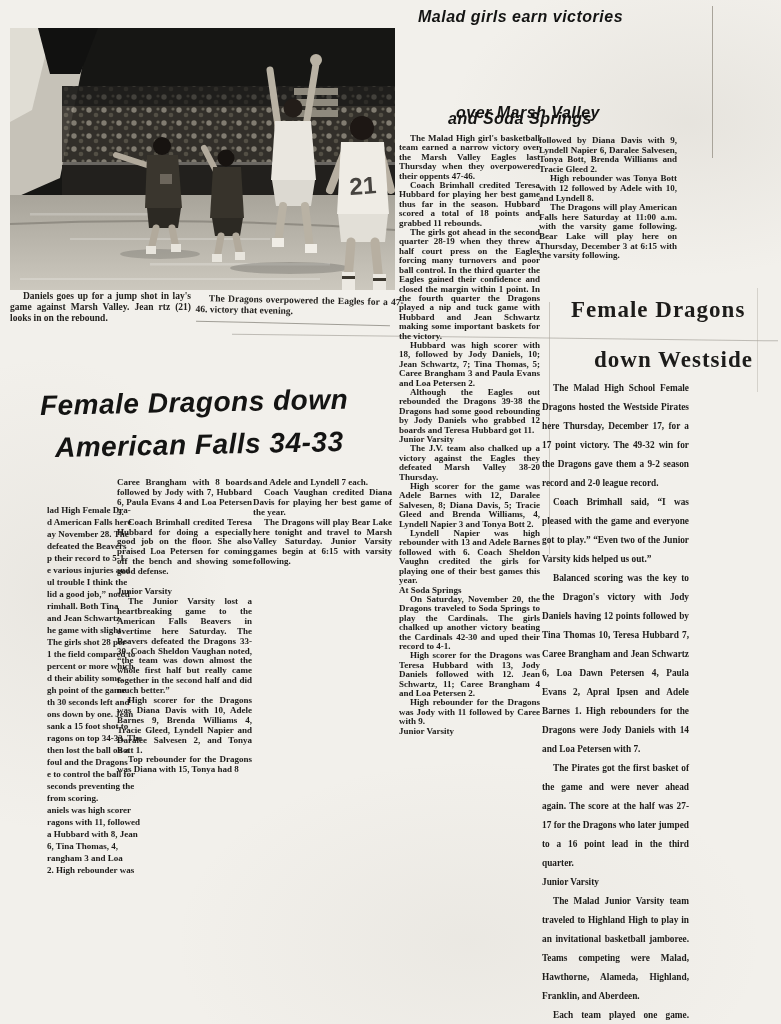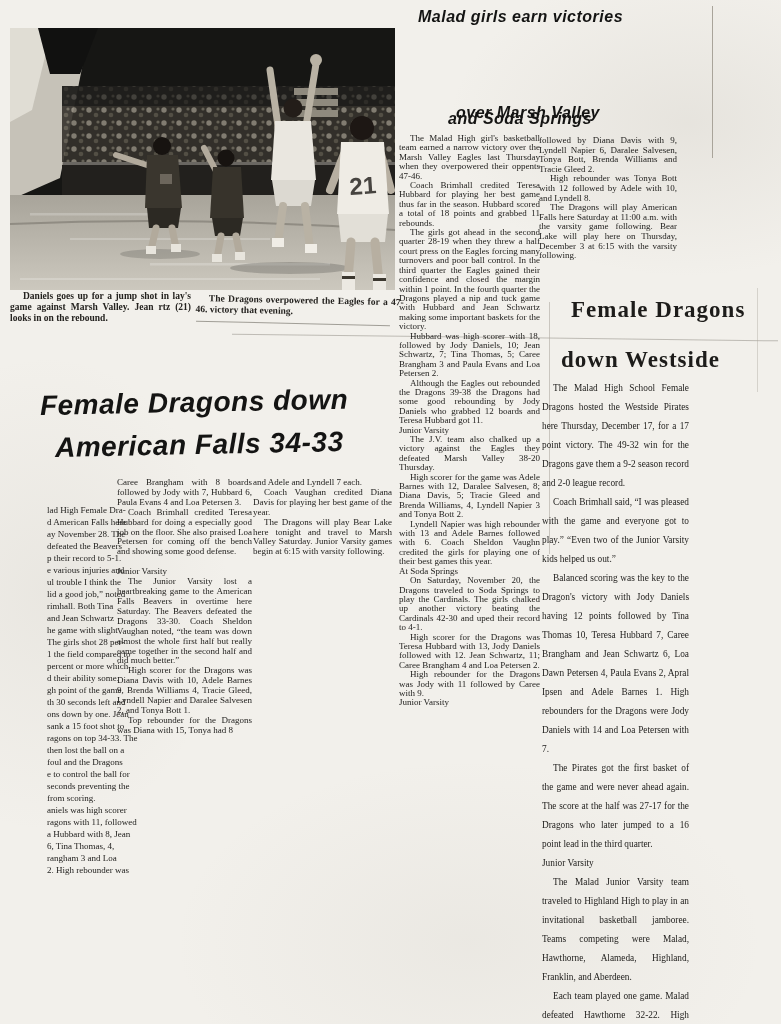--- a/index.html
+++ b/index.html
@@ -14,24 +14,24 @@
   }
   .abs{position:absolute;}
   
   .hl-sans{font-family:"Liberation Sans", sans-serif;font-weight:bold;font-style:italic;color:#141413;white-space:nowrap;}
   .hl-malad{font-size:16px;letter-spacing:.5px;}
   .hl-af{font-size:28px;letter-spacing:.5px;transform:rotate(-1.2deg);transform-origin:left center;}
   .hl-serif{font-family:"Liberation Serif", serif;font-weight:bold;font-size:23px;color:#17161
 4;white-space:nowrap;letter-spacing:1px;}
   
   .col{font-size:9px;line-height:9.4px;text-align:justify;}
-  .col p{margin:0;}
+  .col p{margin:0;font-weight:bold;}
   .col p.p{text-indent:11px;}
   .col p.ni{text-indent:0;}
-  .col p.sub{font-weight:normal;text-align:left;text-indent:0;}
+  .col p.sub{font-weight:bold;text-align:left;text-indent:0;}
   .col p.gap{margin-top:10px;}
   .col p.clipped{white-space:pre-line;text-align:left;text-indent:0;}
   .lh95 p{line-height:9.6px;}
   .caption{font-size:9.5px;line-height:10.8px;font-weight:bold;text-align:justify;color:#24221f;}
   .caption p{margin:0;text-indent:13px;}
   .vrule{width:1px;background:#a9a49a;}
   .hrule{height:1px;background:#7e7a72;}
   .photo-frame{background:#151513;}
 </style>
 </head>
@@ -169,21 +169,21 @@
     <p class="ni">followed by Diana Davis with 9, Lyndell Napier 6, Daralee Salvesen, Tonya Bott, Brenda Williams and Tracie Gleed 2.</p>
     <p class="p">High rebounder was Tonya Bott with 12 followed by Adele with 10, and Lyndell 8.</p>
     <p class="p">The Dragons will play American Falls here Saturday at 11:00 a.m. with the varsity game following. Bear Lake will play here on Thursday, December 3 at 6:15 with the varsity following.</p>
   </div>
 
 <div class="abs vrule" style="left:712px;top:6px;height:152px;"></div>
 <div class="abs vrule" style="left:549px;top:302px;height:252px;opacity:.55;"></div>
 <div class="abs vrule" style="left:757px;top:288px;height:104px;opacity:.4;"></div>
 
 <div class="abs hl-serif" style="left:571px;top:297px;">Female Dragons</div>
-<div class="abs hl-serif" style="left:561px;top:347px;">down Westside</div>
+<div class="abs hl-serif" style="left:594px;top:347px;">down Westside</div>
 <div class="abs col" style="left:542px;top:379px;width:147px;font-size:9.3px;line-height:19px;">
     <p class="p">The Malad High School Female Dragons hosted the Westside Pirates here Thursday, December 17, for a 17 point victory. The 49-32 win for the Dragons gave them a 9-2 season record and 2-0 league record.</p>
     <p class="p">Coach Brimhall said, “I was pleased with the game and everyone got to play.” “Even two of the Junior Varsity kids helped us out.”</p>
     <p class="p">Balanced scoring was the key to the Dragon's victory with Jody Daniels having 12 points followed by Tina Thomas 10, Teresa Hubbard 7, Caree Brangham and Jean Schwartz 6, Loa Dawn Petersen 4, Paula Evans 2, Apral Ipsen and Adele Barnes 1. High rebounders for the Dragons were Jody Daniels with 14 and Loa Petersen with 7.</p>
     <p class="p">The Pirates got the first basket of the game and were never ahead again. The score at the half was 27-17 for the Dragons who later jumped to a 16 point lead in the third quarter.</p>
     <p class="sub">Junior Varsity</p>
     <p class="p">The Malad Junior Varsity team traveled to Highland High to play in an invitational basketball jamboree. Teams competing were Malad, Hawthorne, Alameda, Highland, Franklin, and Aberdeen.</p>
     <p class="p">Each team played one game. Malad defeated Hawthorne 32-22. High scorer for the game was freshman Loa Dawn Petersen with 17 points. Lyndell Napier followed with 7, Diana Davis 4, Tracie Gleed and Tonya Bott 2 each. High on the boards were Loa Dawn with 18, Tonya and Tracie with 4 each.</p>
   </div>
 

